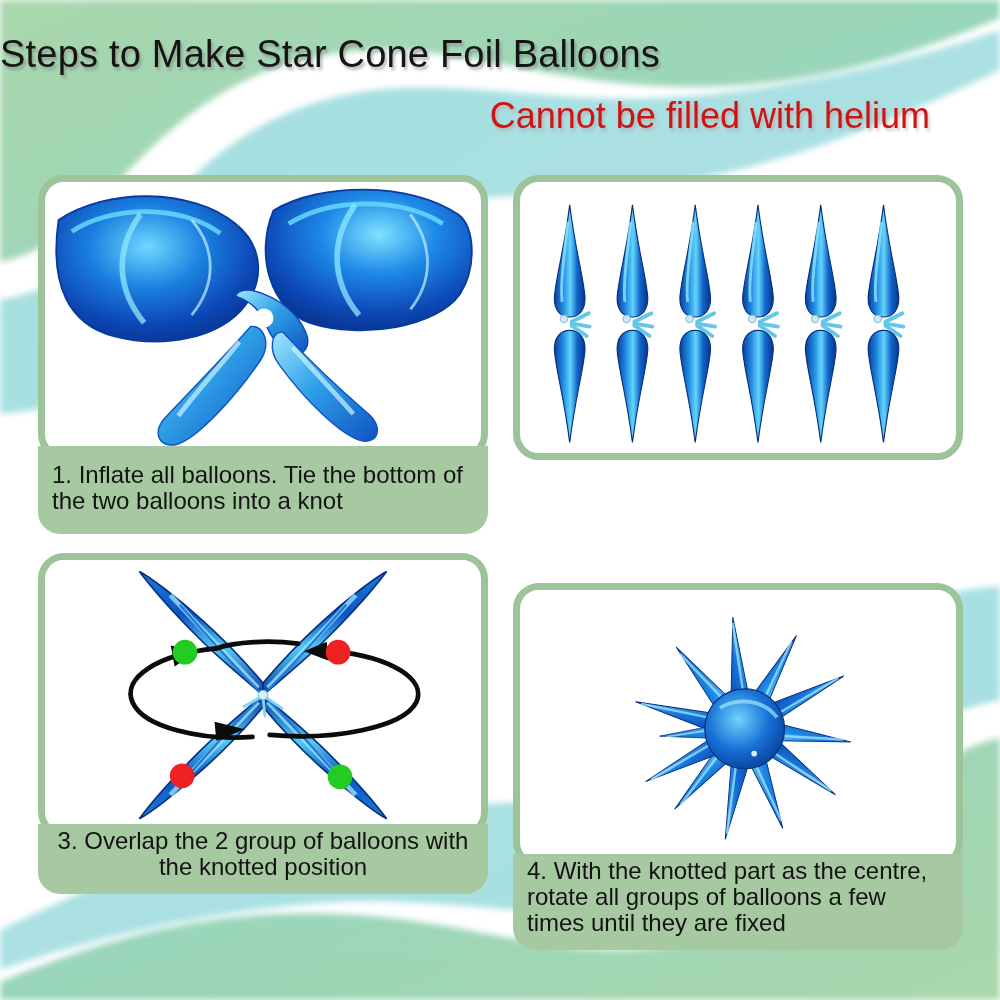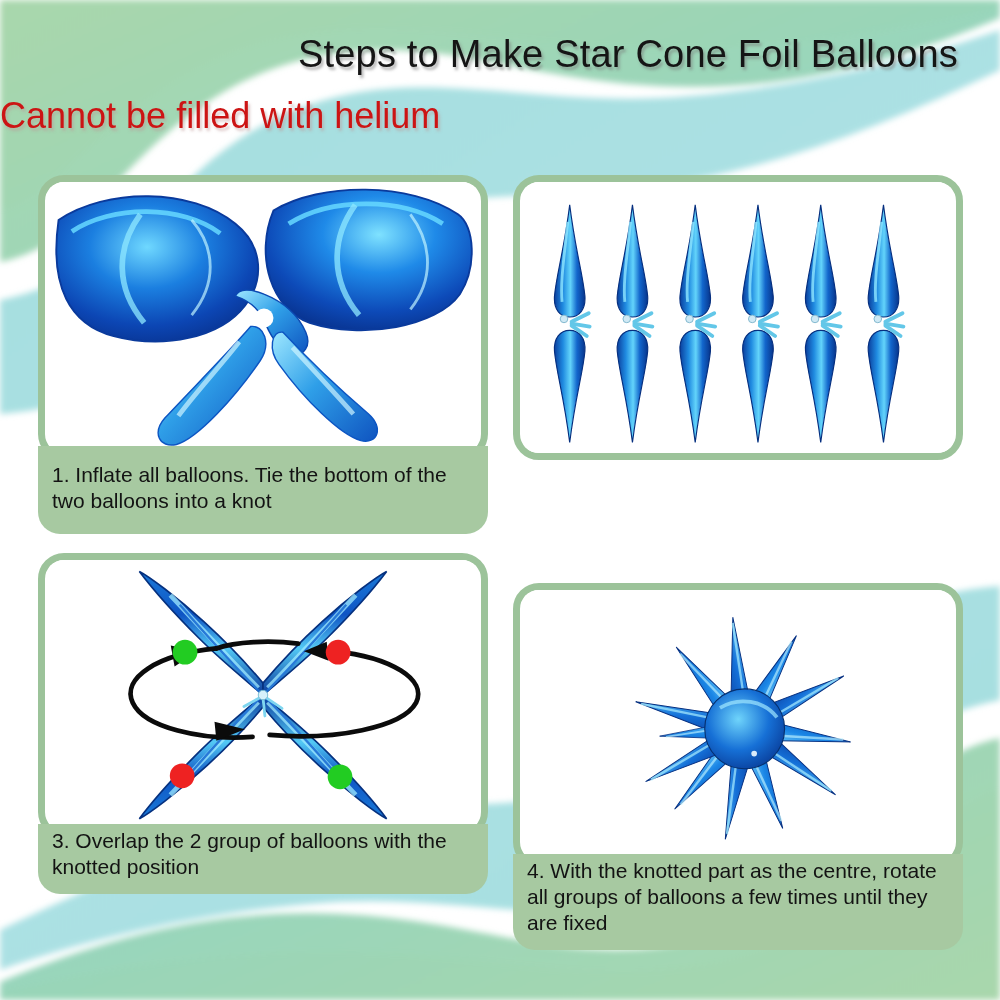--- a/index.html
+++ b/index.html
@@ -12,60 +12,60 @@
   }
   #stage{position:relative;width:1000px;height:1000px;overflow:hidden;background:#fff;}
 
   
   .bg-waves{position:absolute;inset:0;width:1000px;height:1000px;z-index:0;pointer-events:none;}
 
   
   .header{position:absolute;left:0;top:0;width:1000px;height:165px;z-index:5;}
   .title{
     position:absolute;left:0;top:33px;width:958px;
-    text-align:right;
+    text-align:left;
     font-size:38px;letter-spacing:.2px;color:#151515;
     text-shadow:2px 3px 3px rgba(120,120,120,.55);
     white-space:nowrap;
   }
   .subtitle{
     position:absolute;left:0;top:95px;width:930px;
-    text-align:left;
+    text-align:right;
     font-size:36px;color:#cc1414;
     text-shadow:2px 3px 3px rgba(190,150,150,.5);
     white-space:nowrap;
   }
 
   
   .grid{position:absolute;left:0;top:175px;width:1000px;z-index:4;}
   .panel{position:absolute;}
   .panel.p1{left:38px;top:0px;}
   .panel.p2{left:513px;top:0px;}
-  .panel.p3{left:38px;top:378px;}
+  .panel.p3{left:38px;top:378px;text-align:center;}
   .panel.p4{left:513px;top:378px;margin-top:30px;}
 
   .card{
     position:relative;
     width:450px;height:285px;
     border:7px solid #9cc39a;
     border-radius:26px;
     background:#ffffff;
     box-sizing:border-box;
     overflow:hidden;
   }
   .card svg{display:block;width:100%;height:100%;}
 
   .caption{
     width:450px;
     box-sizing:border-box;
     background:#a7c9a1;
     border-radius:0 0 22px 22px;
     margin-top:-14px;
     padding:4px 14px 14px 14px;
-    font-size:21px;line-height:26px;color:#131313;
+    font-size:24px;line-height:26px;color:#131313;
     position:relative;z-index:2;
   }
   .caption.pad-one{padding-top:16px;padding-bottom:20px;}
 
   
   .card.bleed{border-color:#9cc39a;}
 </style>
 </head>
 <body>
 

